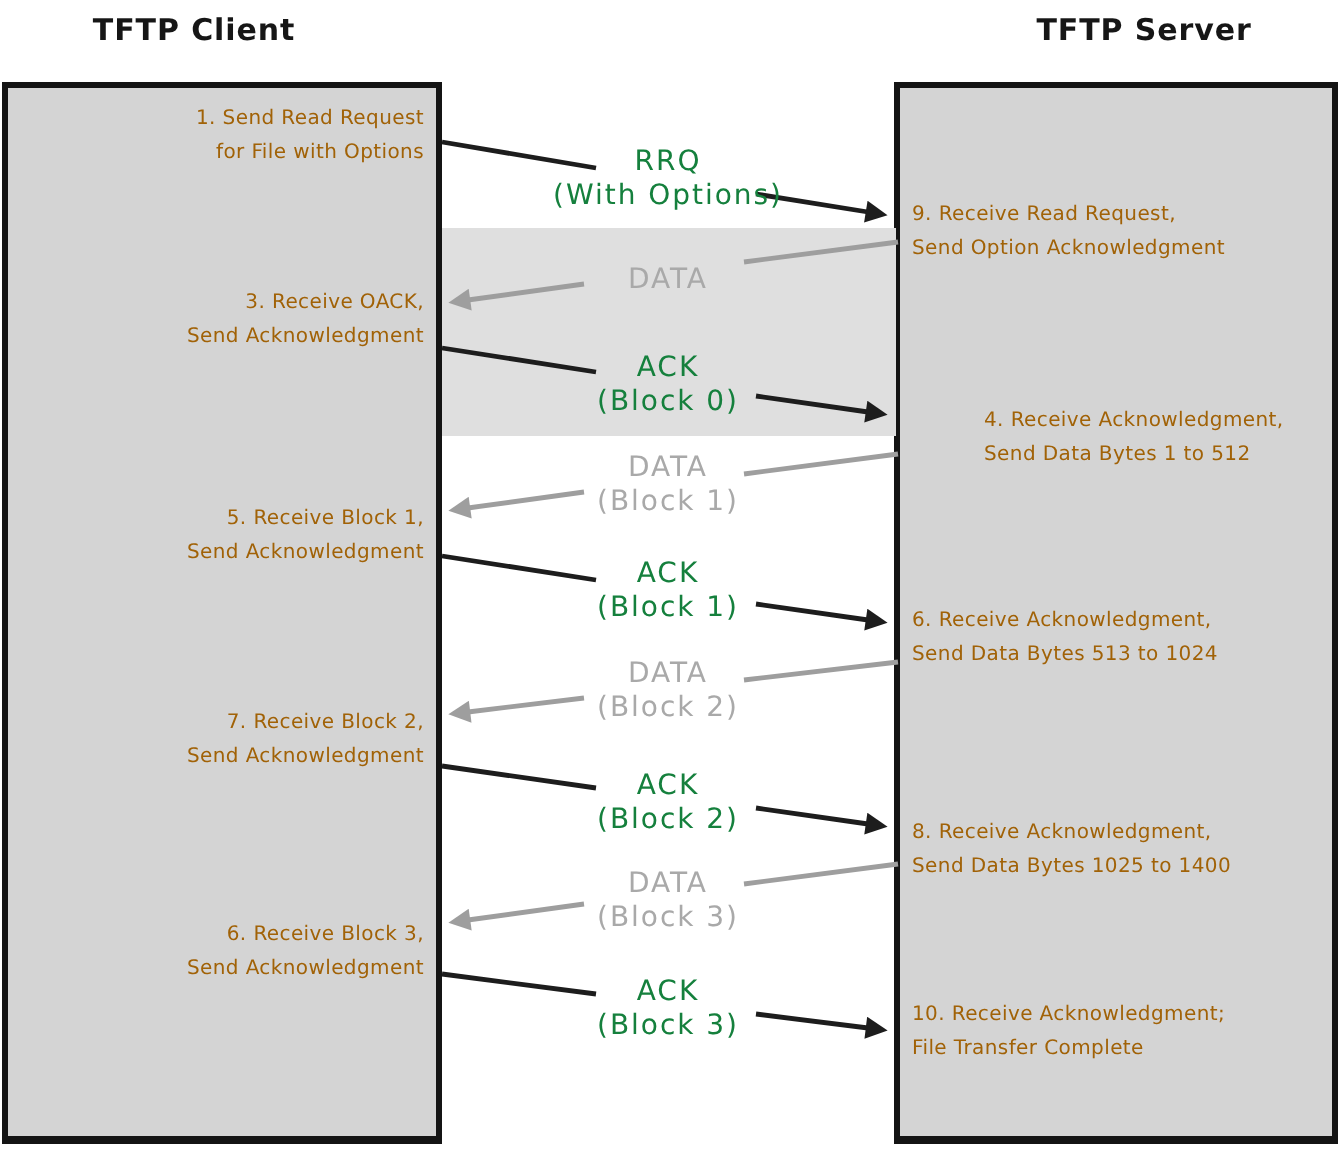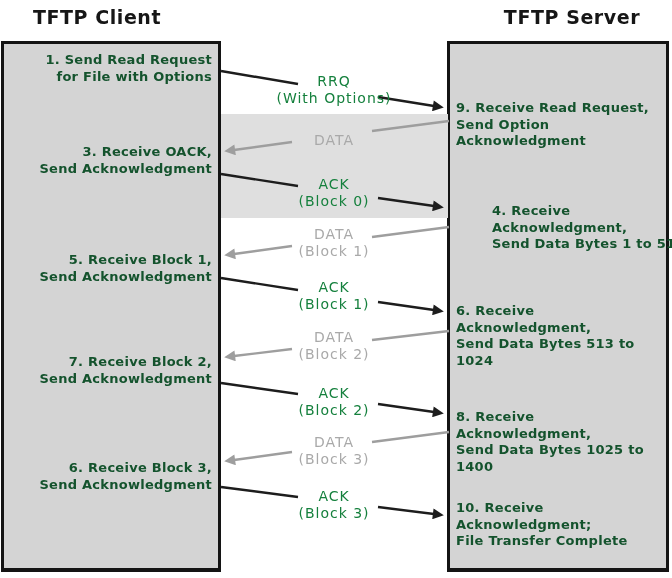--- a/index.html
+++ b/index.html
@@ -2,36 +2,36 @@
 <html><head>
 <meta charset="utf-8">
 <style>
   html,body{margin:0;padding:0;background:#ffffff;}
   .canvas{
     position:relative;width:672px;height:578px;background:#ffffff;overflow:hidden;
     font-family:"DejaVu Sans","Liberation Sans",sans-serif;color:#1d1d1d;
   }
   .hdr{
     position:absolute;top:6px;transform:translateX(-50%);
-    font-size:19px;font-weight:700;letter-spacing:0.03em;color:#161616;white-space:nowrap;
+    font-size:15px;font-weight:700;letter-spacing:0.03em;color:#161616;white-space:nowrap;
   }
   .box{
     position:absolute;top:41px;height:531px;box-sizing:border-box;
     background:#d4d4d4;border:3px solid #141414;border-bottom-width:4px;
   }
   .client-box{left:1px;width:220px;}
   .server-box{left:447px;width:222px;}
   .band{
     position:absolute;left:221px;top:114px;width:227px;height:104px;
     background:#dfdfdf;
   }
   .arrows{position:absolute;left:0;top:0;z-index:3;}
   .step{
-    position:absolute;z-index:2;font-size:13px;line-height:16.5px;
-    letter-spacing:0.02em;white-space:pre-line;color:#14532d;font-weight:bold;
+    position:absolute;z-index:2;font-size:10px;line-height:16.5px;
+    letter-spacing:0.02em;white-space:pre-line;color:#a16207;
   }
   .client-step{right:460px;width:200px;text-align:right;}
   .server-step{left:456px;width:212px;text-align:left;}
   .mlabel{
     position:absolute;left:334px;transform:translateX(-50%);z-index:4;
     font-size:14px;line-height:17px;letter-spacing:0.07em;
     text-align:center;white-space:pre-line;
   }
   .mlabel.black{color:#15803d;}
   .mlabel.gray{color:#a9a9a9;}

